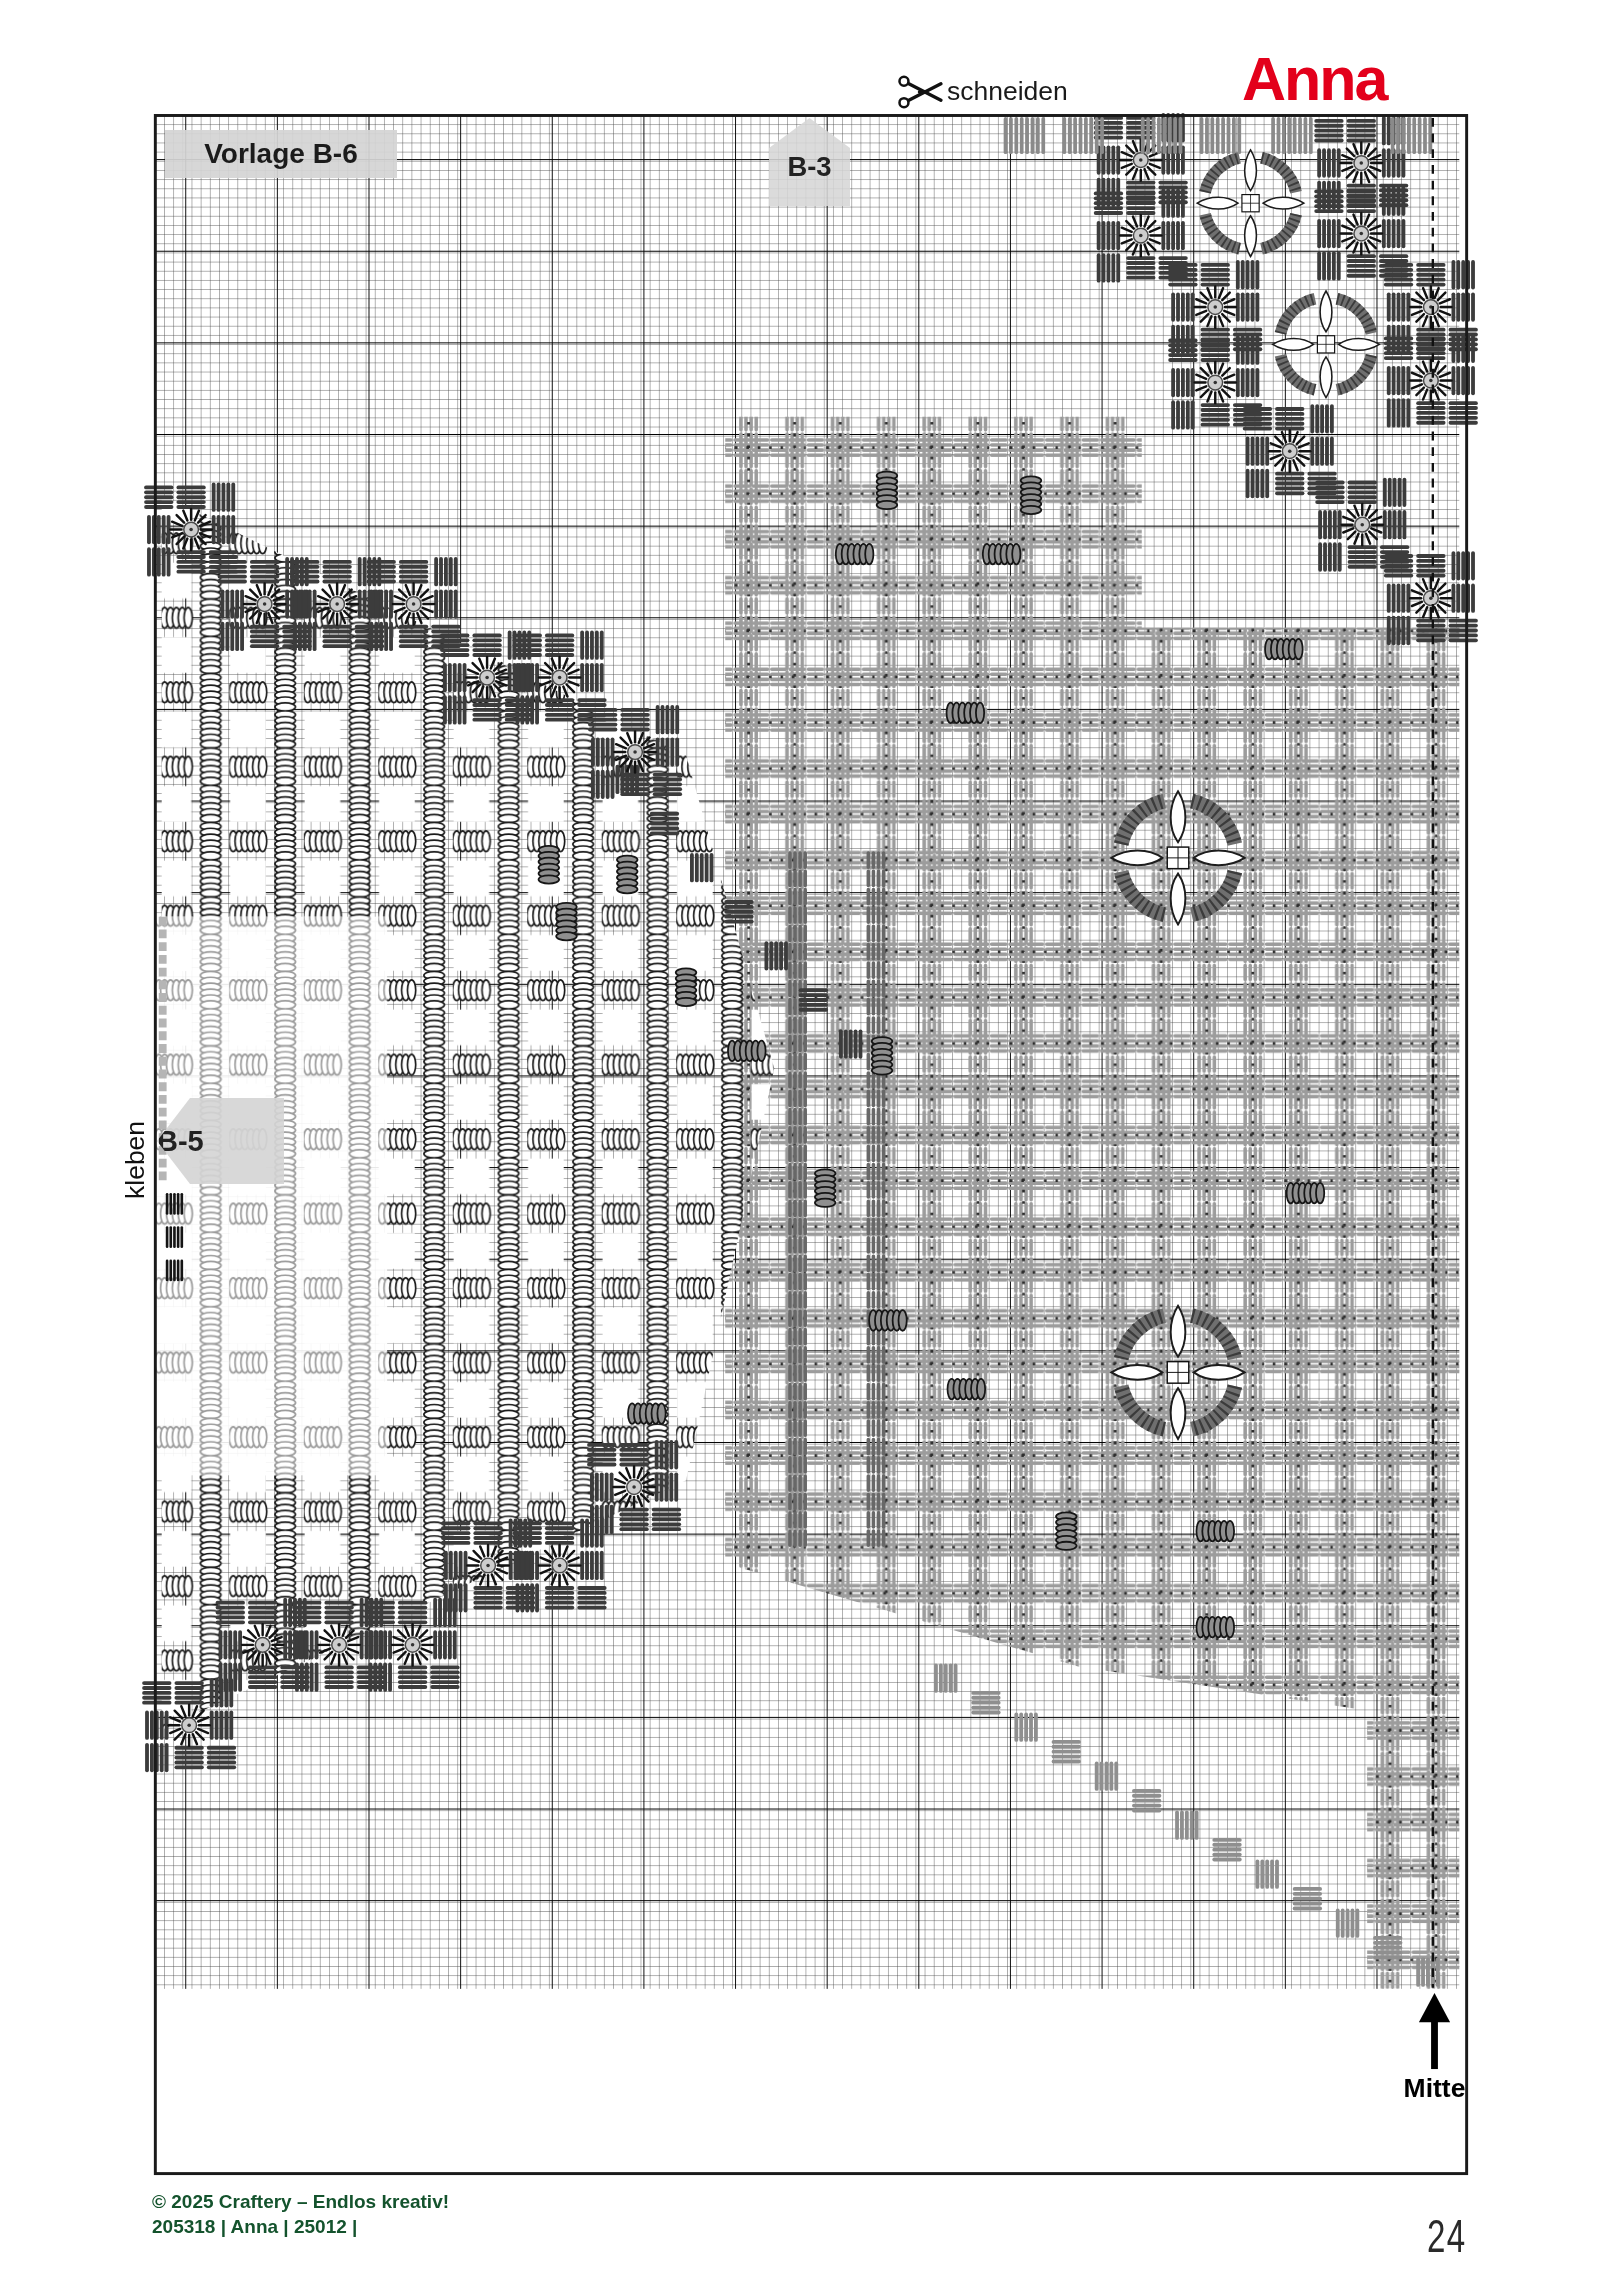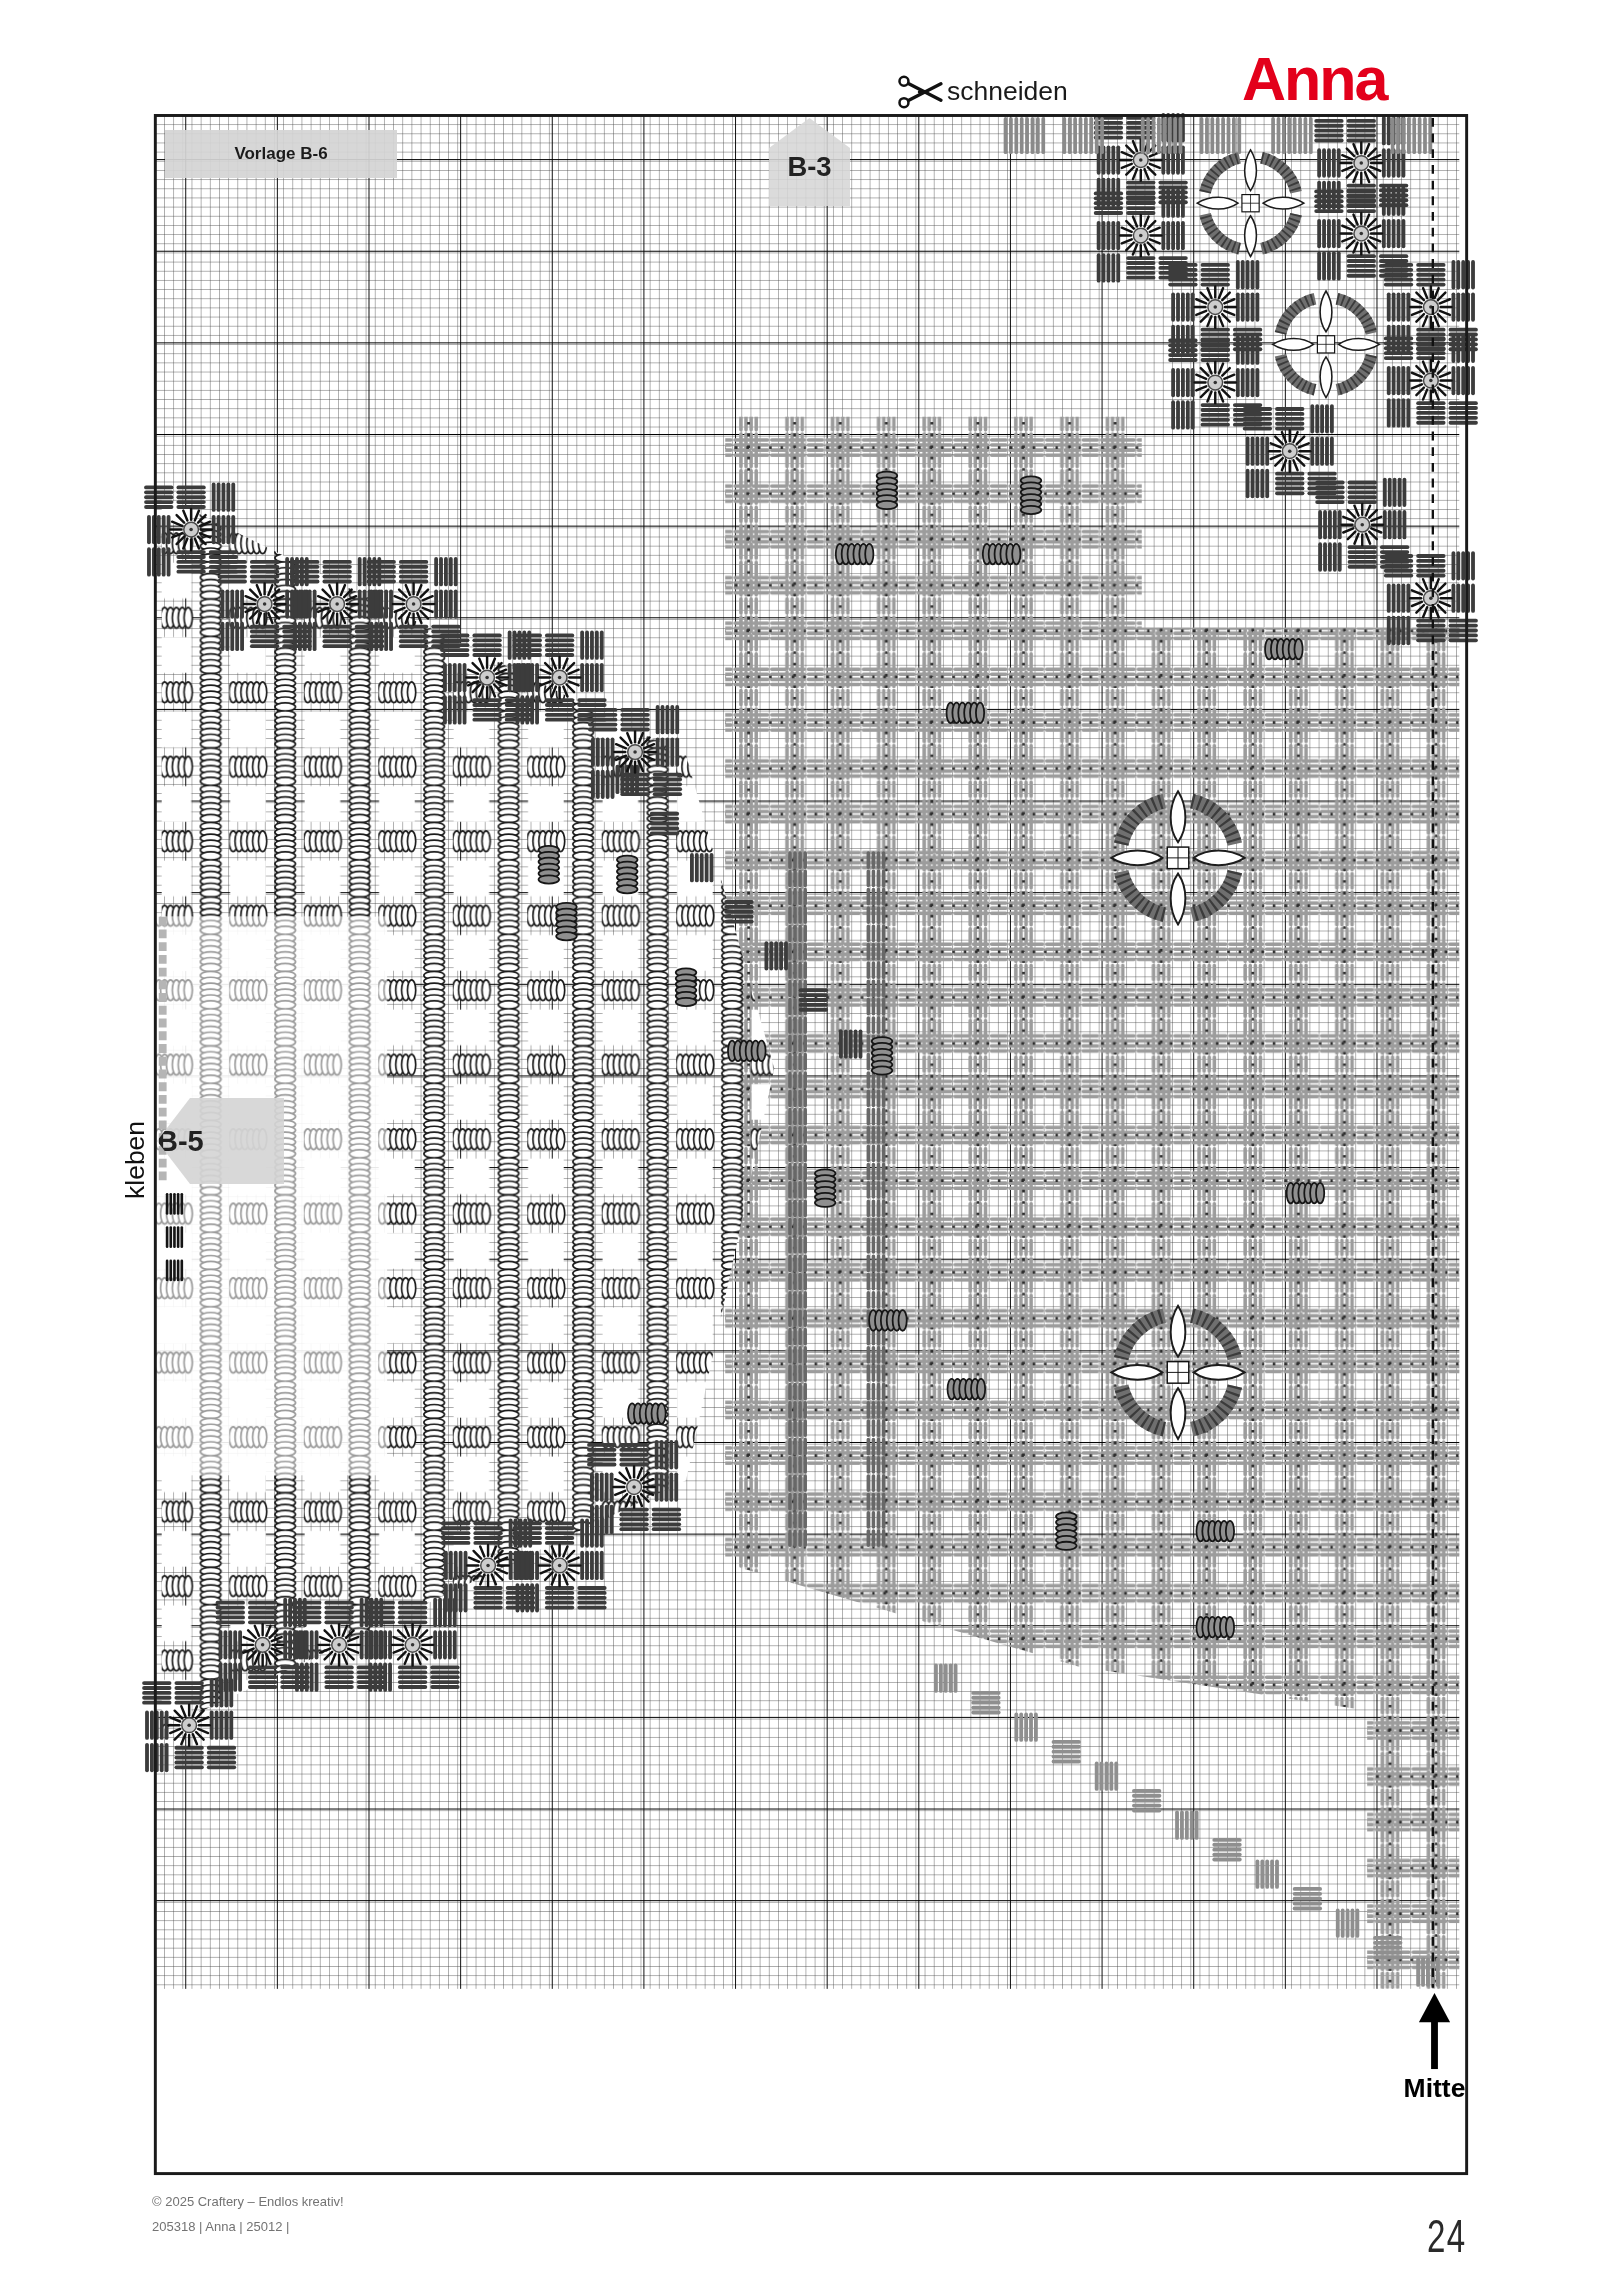--- a/index.html
+++ b/index.html
@@ -5,34 +5,34 @@
   html,body{margin:0;padding:0;background:#ffffff;}
   .page{position:relative;width:1621px;height:2293px;background:#fff;overflow:hidden;
         font-family:"Liberation Sans",sans-serif;color:#111;}
   .page svg.chart{position:absolute;left:0;top:0;z-index:1;}
   .ov{position:absolute;z-index:3;}
   .brand{left:1242px;top:49px;font-size:61px;font-weight:bold;letter-spacing:-2px;line-height:1;}
   .cutgrp{left:898px;top:74px;display:flex;align-items:center;gap:4px;}
   .cutlbl{font-size:26.5px;color:#1a1a1a;}
   .vorlage{left:165px;top:130px;width:232px;height:48px;background:rgba(212,212,212,0.93);
            display:flex;align-items:center;justify-content:center;
-           font-size:17px;font-weight:bold;color:#1b1b1b;}
+           font-size:28px;font-weight:bold;color:#1b1b1b;}
   .b3{left:769px;top:118px;width:81px;height:88px;background:rgba(214,214,214,0.88);
       clip-path:polygon(50% 0,100% 34%,100% 100%,0 100%,0 34%);
       display:flex;align-items:flex-end;justify-content:center;padding-bottom:23.5px;box-sizing:border-box;
       font-size:27.4px;font-weight:bold;color:#222;}
   .b5{left:157px;top:1098px;width:127px;height:86px;background:rgba(212,212,212,0.90);
       clip-path:polygon(0 50%,26% 0,100% 0,100% 100%,26% 100%);
       display:flex;align-items:center;box-sizing:border-box;
       font-size:29px;font-weight:bold;color:#222;}
   .kleben{left:120px;top:1091px;height:108px;writing-mode:vertical-rl;transform:rotate(180deg);
           font-size:26.5px;color:#111;display:flex;align-items:center;}
   .mitte{left:1402px;top:1991px;width:65px;text-align:center;}
   .mitte .lbl{font-size:26.5px;font-weight:bold;color:#000000;margin-top:-2px;}
-  .footer{left:152px;top:2190px;font-size:13px;font-weight:normal;color:#737373;line-height:24.5px;}
+  .footer{left:152px;top:2190px;font-size:19px;font-weight:bold;color:#14532d;line-height:24.5px;}
   .pagenum{left:1427px;top:2209px;font-size:46px;font-weight:400;color:#2a2a2a;
            transform:scaleX(0.72);transform-origin:left top;letter-spacing:2px;}
 </style>
 </head>
 <body>
 
 <div class="page">
 
   <svg class="chart" id="chart-svg" width="1621" height="2293" viewBox="0 0 1654 2339">
       <defs>

